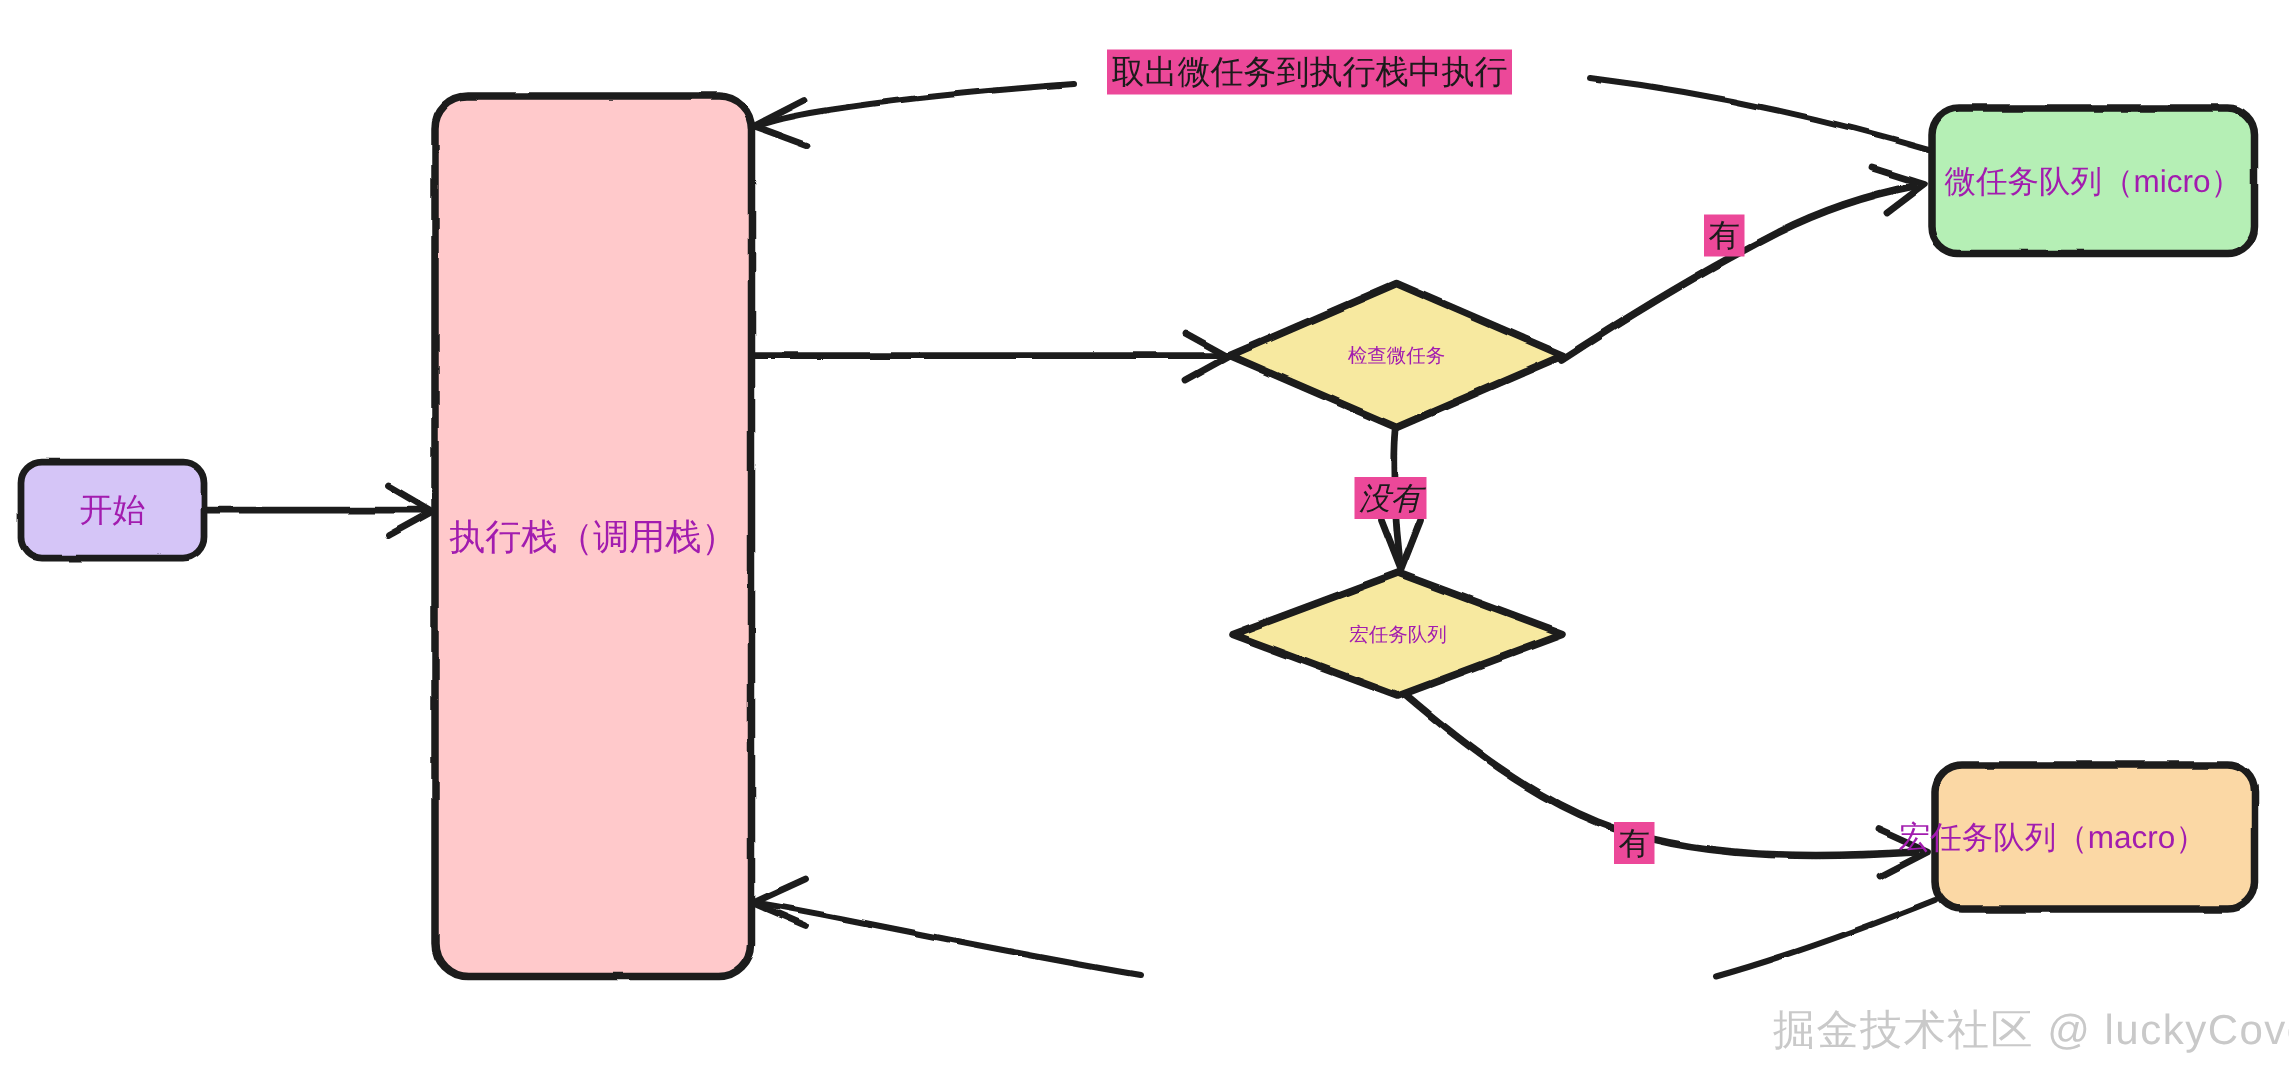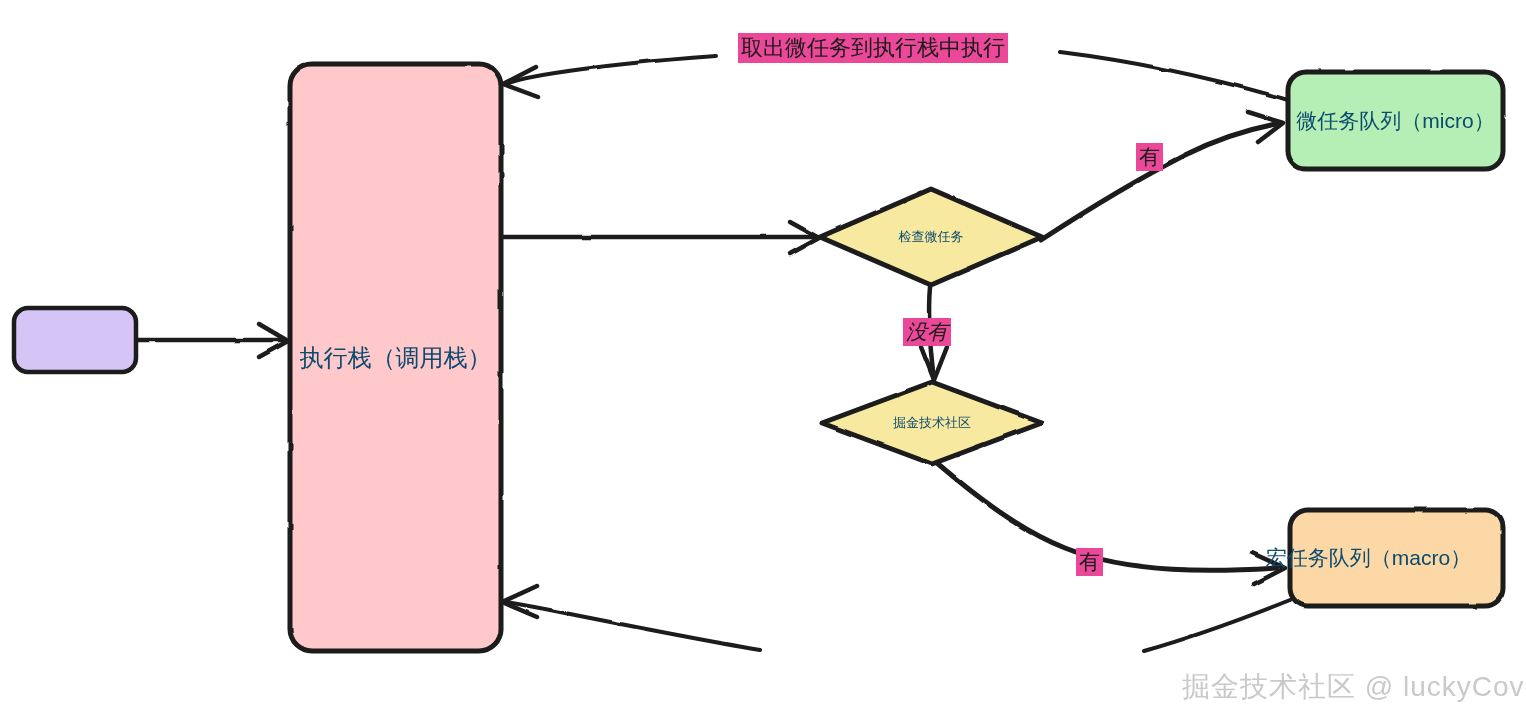--- a/index.html
+++ b/index.html
@@ -22,21 +22,21 @@
     left: 0;
     top: 0;
     width: 1526px;
     height: 721px;
   }
   .node-label {
     position: absolute;
     display: flex;
     align-items: center;
     justify-content: center;
-    color: #0c4a6e;
+    color: #a21caf;
     text-align: right;
     pointer-events: none;
     white-space: nowrap;
   }
   .edge-label {
     position: absolute;
     color: #1b1b1b;
     white-space: nowrap;
     background: #ec4899;
     padding: 0 3px;
@@ -116,26 +116,27 @@
 
       <polygon points="822,423 932,382 1042,423 932,464" fill="#f7e9a0" stroke="#1b1b1b" stroke-width="5" stroke-linejoin="round"></polygon>
 
       <rect x="1288" y="72" width="215" height="97" rx="18" ry="18" fill="#b5efb5" stroke="#1b1b1b" stroke-width="5"></rect>
 
       <rect x="1290" y="510" width="213" height="96" rx="18" ry="18" fill="#fbd8a5" stroke="#1b1b1b" stroke-width="5"></rect>
 
     </g>
   </svg>
 
+  <div class="node-label f-start" style="left:14px; top:308px; width:122px; height:64px;">开始</div>
 
   <div class="node-label f-stack" style="left:290px; top:64px; width:211px; height:587px;">执行栈（调用栈）</div>
 
   <div class="node-label f-dia" style="left:820px; top:189px; width:222px; height:96px;">检查微任务</div>
 
-  <div class="node-label f-dia" style="left:822px; top:382px; width:220px; height:82px;">掘金技术社区</div>
+  <div class="node-label f-dia" style="left:822px; top:382px; width:220px; height:82px;">宏任务队列</div>
 
   <div class="node-label f-queue" style="left:1288px; top:72px; width:215px; height:97px;">微任务队列（micro）</div>
 
   <div class="node-label f-queue" style="left:1262px; top:510px; width:213px; height:96px;">宏任务队列（macro）</div>
 
   <div class="edge-label f-edge" style="left:738px; top:33px;">取出微任务到执行栈中执行</div>
 
 
   <div class="edge-label f-edgesm" style="left:1136px; top:143px;">有</div>
 

